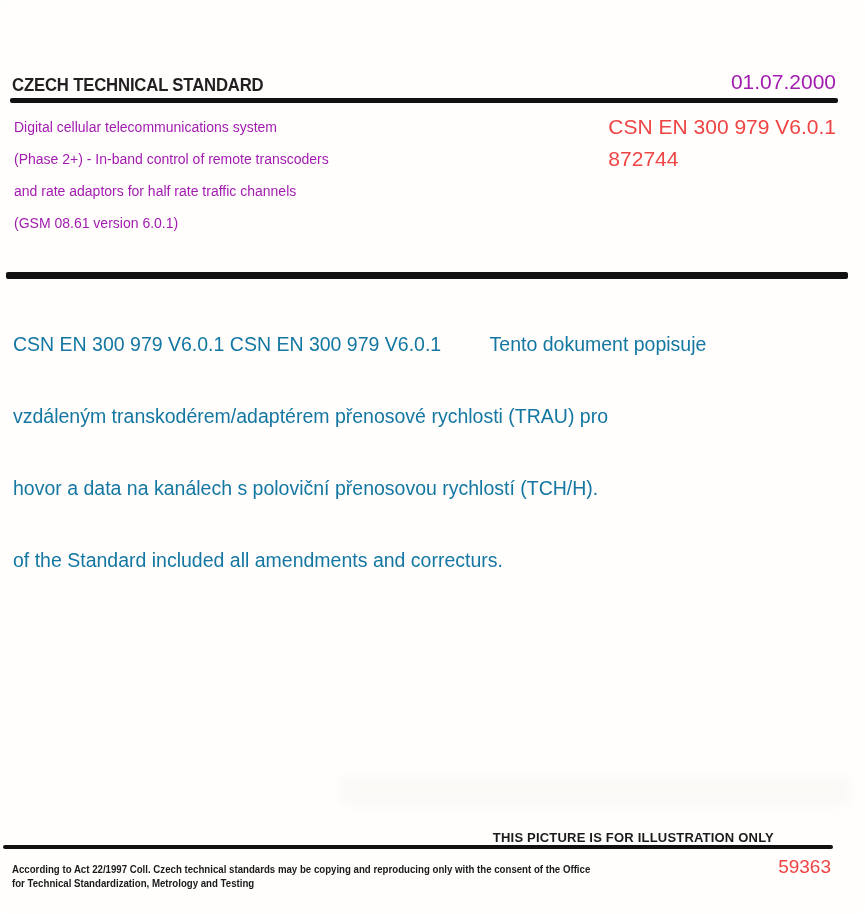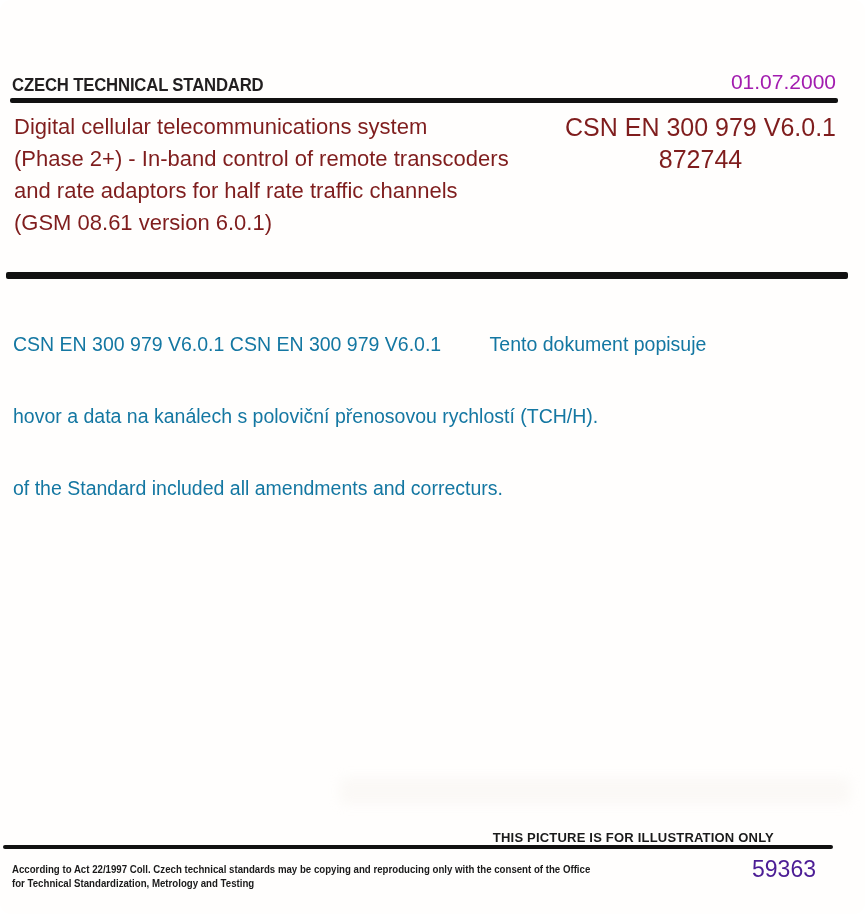--- a/index.html
+++ b/index.html
@@ -23,27 +23,27 @@
     white-space: nowrap; letter-spacing: -0.2px;
     transform: scaleX(0.88); transform-origin: 0 50%;
   }
   .header-date {
     position: absolute; right: 29px; top: 70px;
     font-size: 21px; color: #a21caf; white-space: nowrap;
   }
 
   .title-block {
     position: absolute; left: 14px; top: 111px;
-    font-size: 22px; color: #7f1d1d; line-height: 32px;
+    font-size: 14px; color: #a21caf; line-height: 32px;
     white-space: nowrap;
   }
   .ref-block {
     position: absolute; right: 29px; top: 111px;
-    font-size: 25px; color: #7f1d1d; line-height: 32px;
-    text-align: center; white-space: nowrap;
+    font-size: 21px; color: #ef4444; line-height: 32px;
+    text-align: left; white-space: nowrap;
   }
 
   .abstract {
     position: absolute; left: 13px; top: 288px;
     font-size: 19.5px; color: #1477a2; line-height: 32px;
   }
   .abstract div { white-space: pre; margin-top: 40px; }
 
   .illustration-note {
     position: absolute; right: 91px; top: 810px;
@@ -56,22 +56,22 @@
     background: #efe9e2; opacity: 0.25; filter: blur(6px);
   }
 
   .footer-legal {
     position: absolute; left: 12px; top: 862px;
     font-size: 11.5px; font-weight: bold; color: #1a1a1a;
     line-height: 14px; white-space: nowrap;
     transform: scaleX(0.84); transform-origin: 0 0;
   }
   .footer-code {
-    position: absolute; right: 49px; top: 856px;
-    font-size: 23px; color: #4c1d95; white-space: nowrap;
+    position: absolute; right: 34px; top: 856px;
+    font-size: 19px; color: #ef4444; white-space: nowrap;
   }
 </style>
 </head>
 <body>
 
 <div class="page">
 
   <div class="header-title">CZECH TECHNICAL STANDARD</div>
 
   <div class="header-date">01.07.2000</div>
@@ -87,20 +87,21 @@
 
   <div class="ref-block">
     <div>CSN EN 300 979 V6.0.1</div>
     <div>872744</div>
   </div>
 
   <div class="rule rule-middle"></div>
 
   <div class="abstract">
     <div>CSN EN 300 979 V6.0.1 CSN EN 300 979 V6.0.1         Tento dokument popisuje</div>
+    <div>vzdáleným transkodérem/adaptérem přenosové rychlosti (TRAU) pro</div>
     <div>hovor a data na kanálech s poloviční přenosovou rychlostí (TCH/H).</div>
     <div>of the Standard included all amendments and correcturs.</div>
   </div>
 
   <div class="watermark-remnant"></div>
 
   <div class="illustration-note">THIS PICTURE IS FOR ILLUSTRATION ONLY</div>
 
   <div class="rule rule-footer"></div>
 

